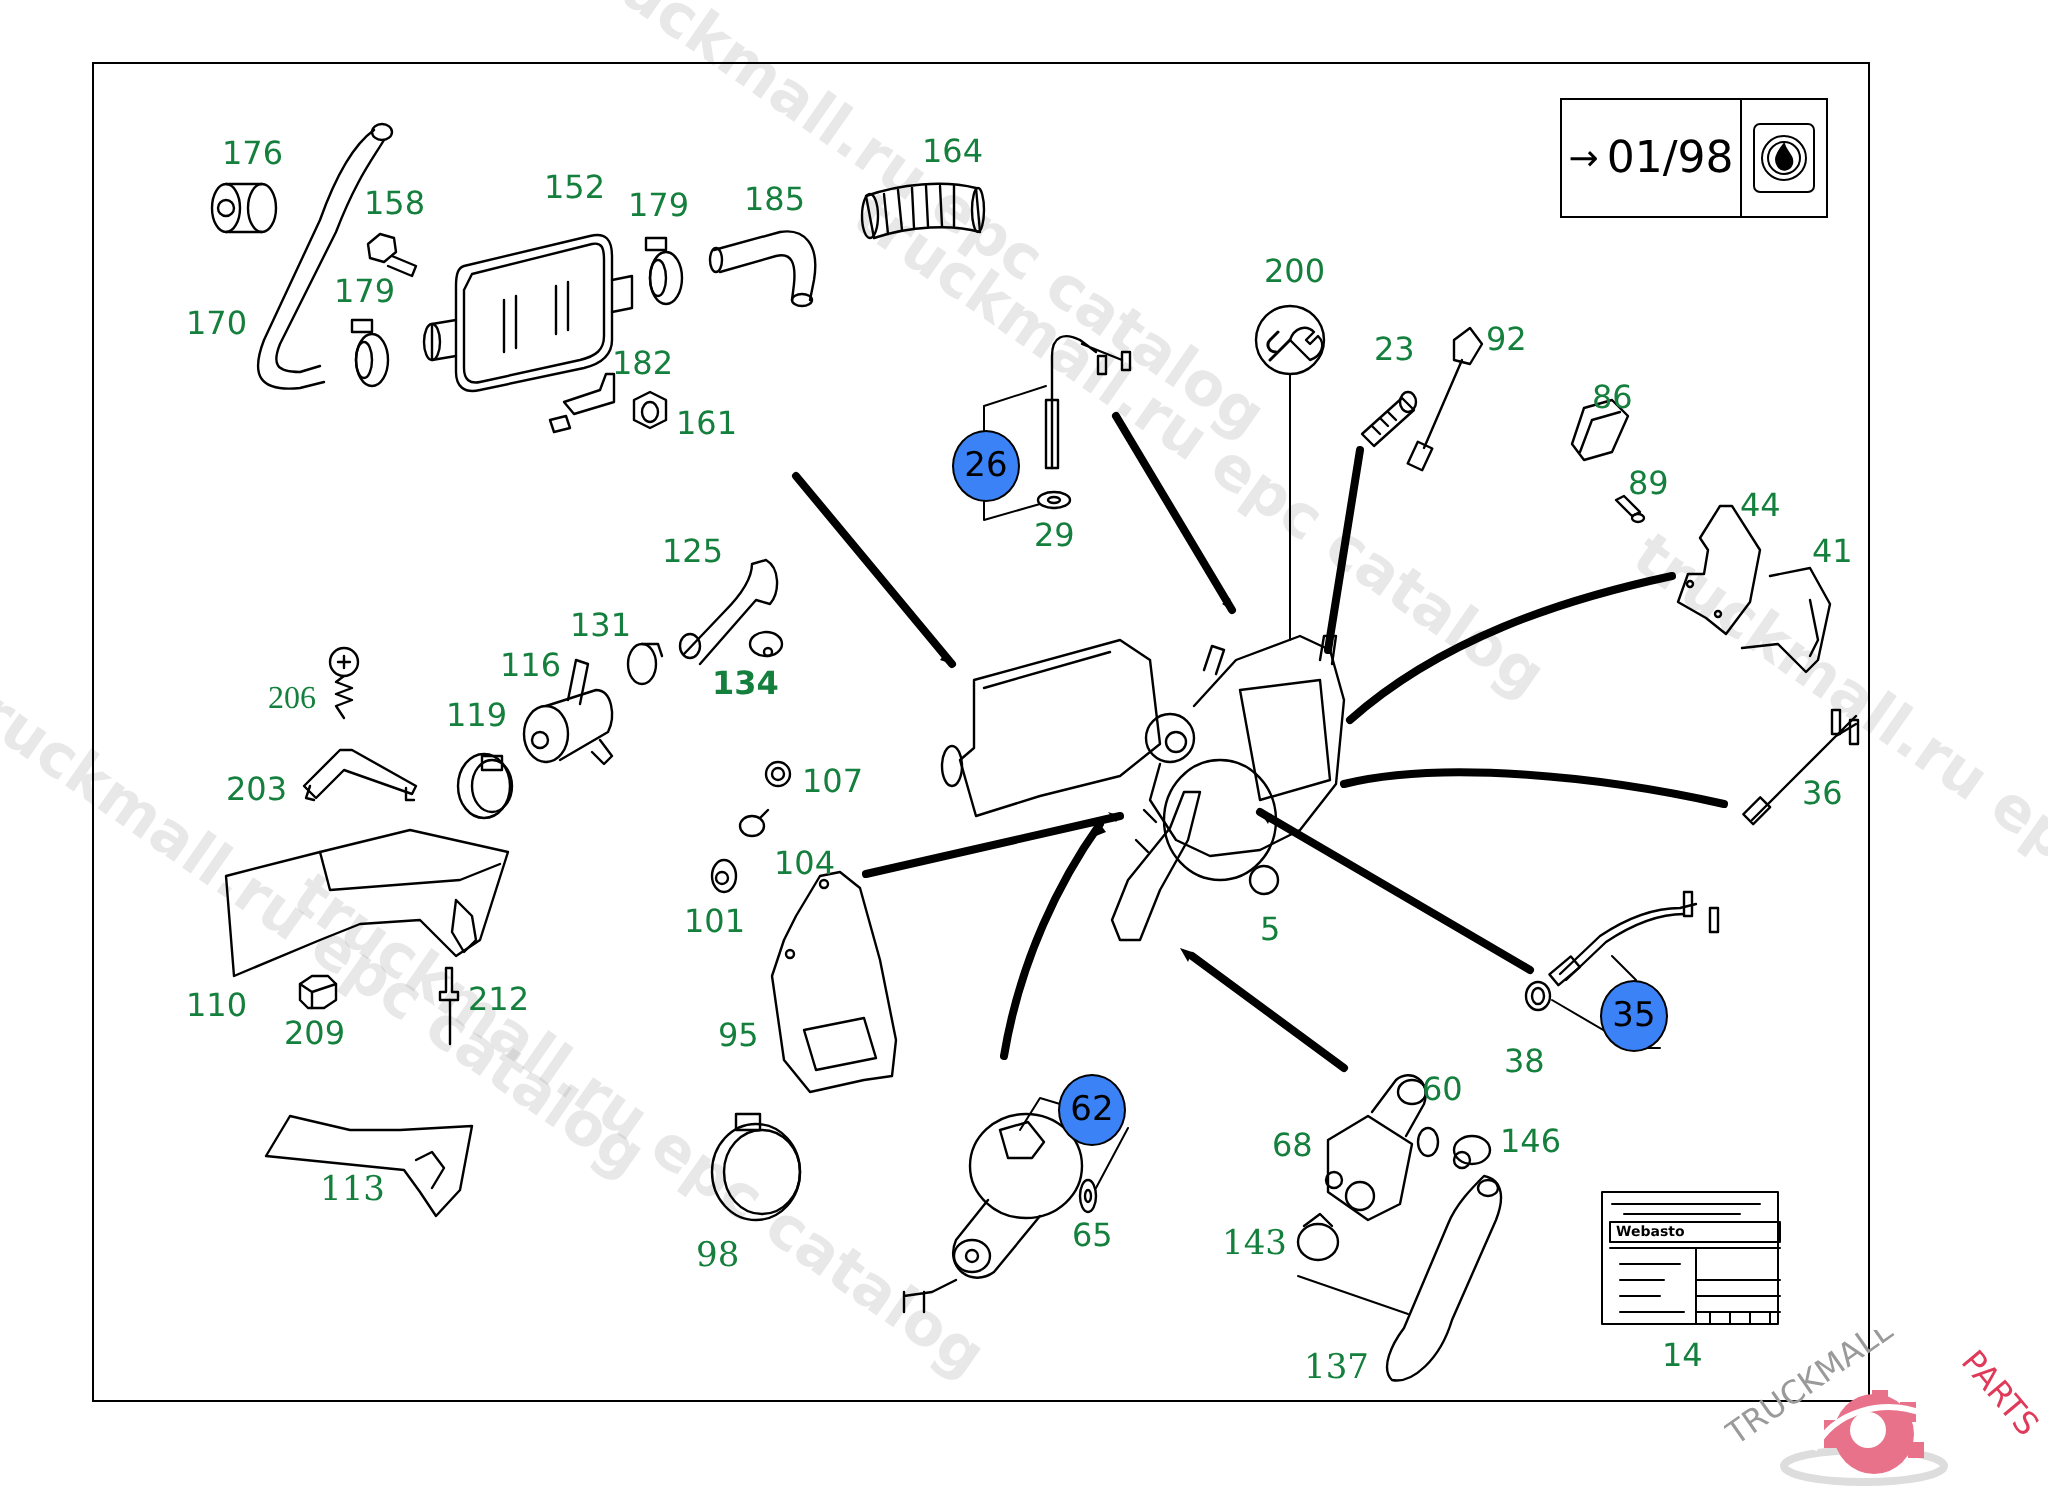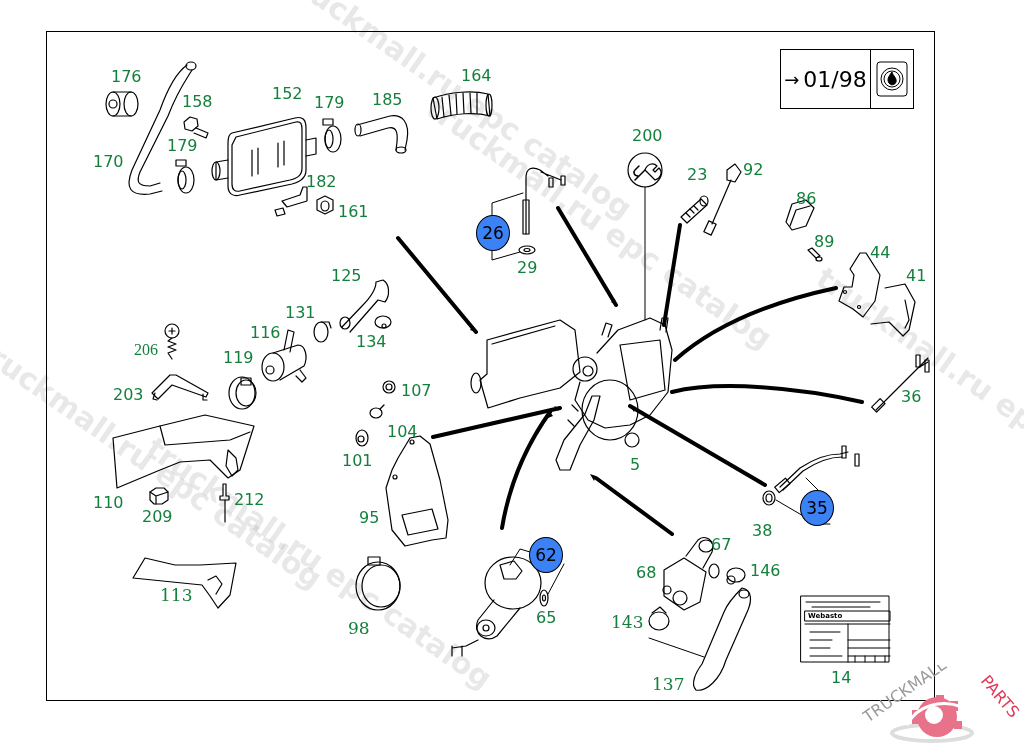--- a/index.html
+++ b/index.html
@@ -383,34 +383,34 @@
 <span class="lbl" style="left:743px;top:162px;">92</span>
 <span class="lbl" style="left:517px;top:260px;">29</span>
 <span class="lbl" style="left:796px;top:191px;">86</span>
 <span class="lbl" style="left:814px;top:234px;">89</span>
 <span class="lbl" style="left:870px;top:245px;">44</span>
 <span class="lbl" style="left:906px;top:268px;">41</span>
 <span class="lbl" style="left:901px;top:389px;">36</span>
 <span class="lbl" style="left:331px;top:268px;">125</span>
 <span class="lbl" style="left:285px;top:305px;">131</span>
 <span class="lbl" style="left:250px;top:325px;">116</span>
-<span class="lbl" style="left:356px;top:334px;">134</span>
+<span class="lbl" style="left:356px;top:334px;font-weight:bold;">134</span>
 <span class="lbl" style="left:134px;top:342px;font-family:Liberation Serif, serif;">206</span>
 <span class="lbl" style="left:223px;top:350px;">119</span>
 <span class="lbl" style="left:113px;top:387px;">203</span>
 <span class="lbl" style="left:401px;top:383px;">107</span>
 <span class="lbl" style="left:387px;top:424px;">104</span>
 <span class="lbl" style="left:342px;top:453px;">101</span>
 <span class="lbl" style="left:93px;top:495px;">110</span>
 <span class="lbl" style="left:142px;top:509px;">209</span>
 <span class="lbl" style="left:234px;top:492px;">212</span>
 <span class="lbl" style="left:359px;top:510px;">95</span>
 <span class="lbl" style="left:630px;top:457px;">5</span>
 <span class="lbl" style="left:752px;top:523px;">38</span>
-<span class="lbl" style="left:711px;top:537px;">67</span>
+<span class="lbl" style="left:711px;top:537px;">60</span>
 <span class="lbl" style="left:636px;top:565px;">68</span>
 <span class="lbl" style="left:750px;top:563px;">146</span>
 <span class="lbl" style="left:536px;top:610px;">65</span>
 <span class="lbl serif" style="left:611px;top:614px;">143</span>
 <span class="lbl serif" style="left:160px;top:587px;">113</span>
 <span class="lbl serif" style="left:348px;top:620px;">98</span>
 <span class="lbl serif" style="left:652px;top:676px;">137</span>
 <span class="lbl" style="left:831px;top:670px;">14</span>
 
 <span style="position:absolute;left:808px;top:612px;font-size:7px;font-weight:bold;">Webasto</span>

